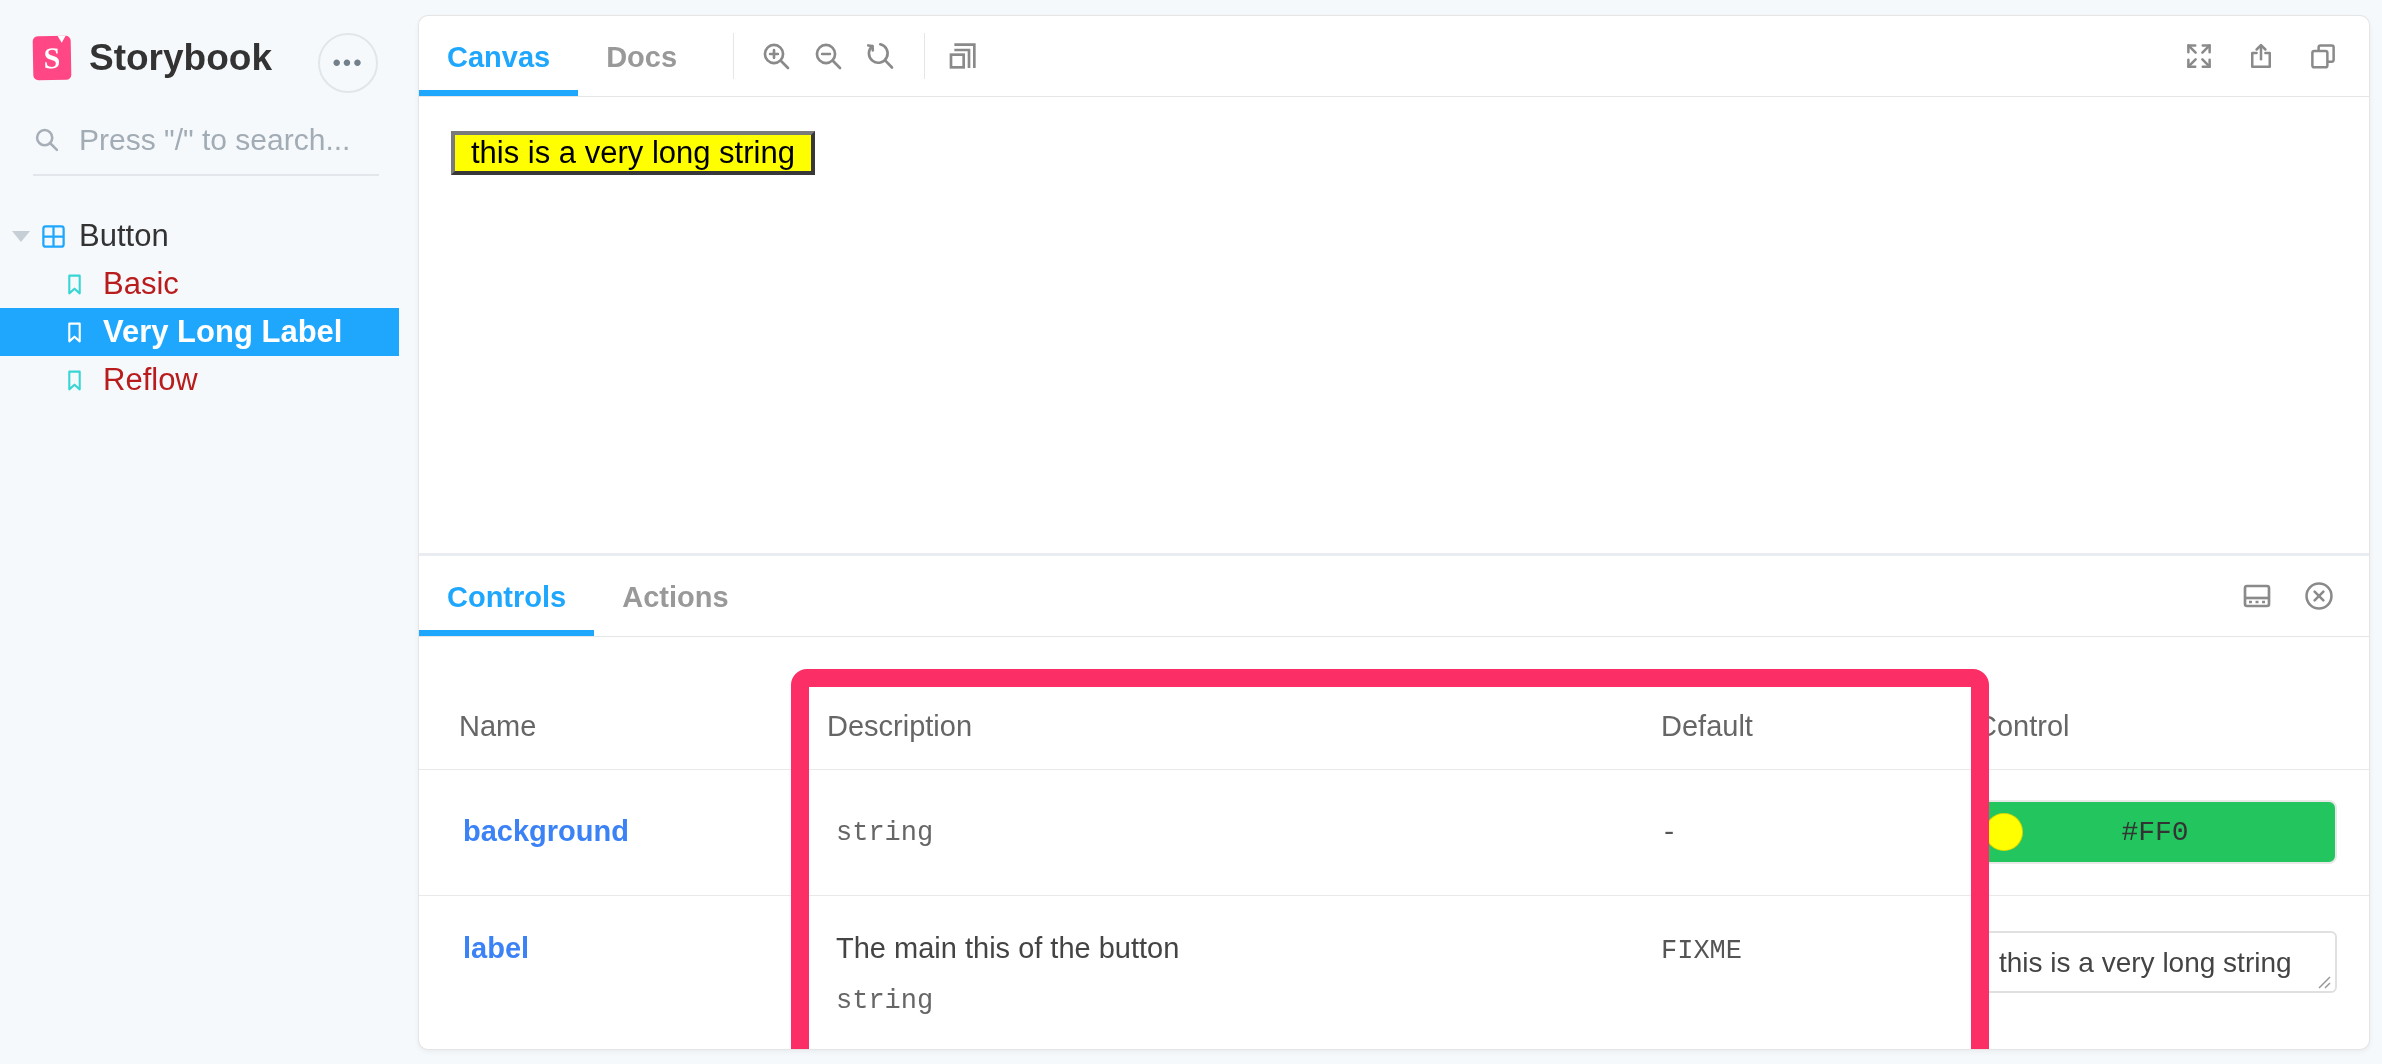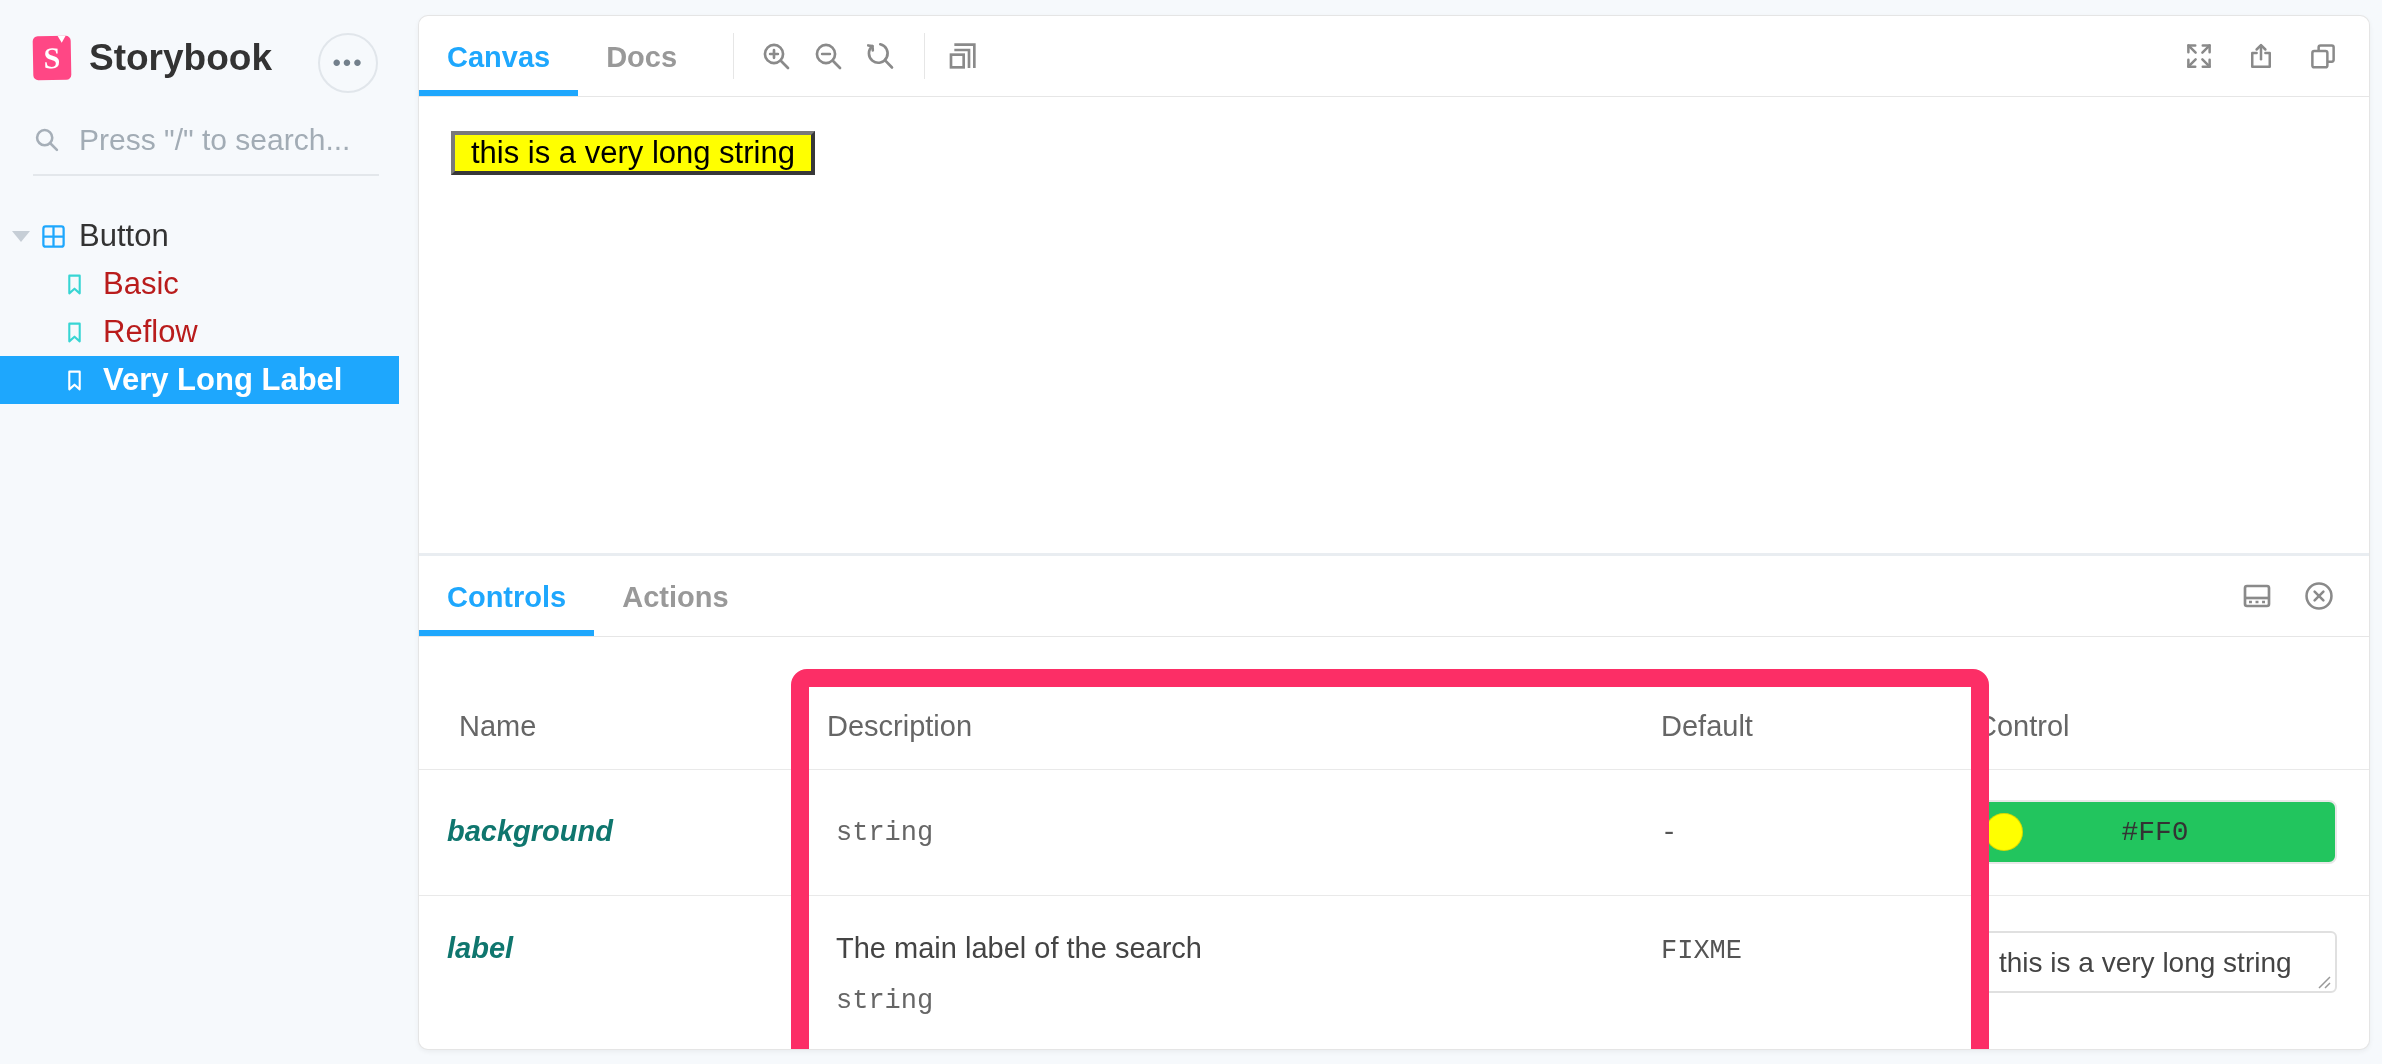--- a/index.html
+++ b/index.html
@@ -54,21 +54,21 @@
         border:4px solid;border-color:#7a7a7a #383838 #383838 #7a7a7a;cursor:pointer;}
   .split{height:3px;background:#E9EDF1;flex:0 0 auto;}
   .panel-bar{height:80px;flex:0 0 auto;border-bottom:1px solid #E6E6E6;display:flex;align-items:center;}
   
   .argtable{position:relative;flex:1 1 auto;}
   .thead{height:132px;position:relative;border-bottom:1px solid #E9E9E9;}
   .th{position:absolute;top:73px;font-size:29px;font-weight:500;color:#666;}
   .row{position:relative;}
   .row1{height:125px;border-bottom:1px solid #E9E9E9;}
   .row2{height:154px;}
-  .cell-name{position:absolute;left:28px;font-size:29px;font-weight:700;color:#0f766e;font-style:italic;}
+  .cell-name{position:absolute;left:44px;font-size:29px;font-weight:700;color:#3b82f6;}
   .mono{font-family:"Liberation Mono",monospace;font-size:27px;color:#666;}
   .cell{position:absolute;}
   .col-desc{left:417px;}
   .col-def{left:1242px;}
   .col-ctl{left:1554px;}
   .desc-text{font-size:29px;color:#444;}
   .color-box{width:360px;height:60px;background:#22c55e;border:2px solid #E8E8E8;border-radius:8px;
         display:flex;align-items:center;position:relative;cursor:pointer;}
   .swatch{width:38px;height:38px;border-radius:50%;background:#FFFF00;margin-left:10px;
         box-shadow:inset 0 0 0 1px rgba(0,0,0,0.15);}
@@ -119,32 +119,32 @@
       <span class="root-label">Button</span>
     </div>
 
     <div class="tree-row story-row">
       <svg width="25" height="25" viewBox="0 0 24 24">
         <path class="ic" d="M7 3.5 H17 V20.5 L12 16 L7 20.5 Z" style="stroke:#37D5D3"></path>
       </svg>
       <span class="story-label">Basic</span>
     </div>
 
+    <div class="tree-row story-row selected">
+      <svg width="25" height="25" viewBox="0 0 24 24">
+        <path class="ic" d="M7 3.5 H17 V20.5 L12 16 L7 20.5 Z" style="stroke:#FFFFFF"></path>
+      </svg>
+      <span class="story-label">Very Long Label</span>
+    </div>
+
     <div class="tree-row story-row">
       <svg width="25" height="25" viewBox="0 0 24 24">
         <path class="ic" d="M7 3.5 H17 V20.5 L12 16 L7 20.5 Z" style="stroke:#37D5D3"></path>
       </svg>
       <span class="story-label">Reflow</span>
-    </div>
-
-    <div class="tree-row story-row selected">
-      <svg width="25" height="25" viewBox="0 0 24 24">
-        <path class="ic" d="M7 3.5 H17 V20.5 L12 16 L7 20.5 Z" style="stroke:#FFFFFF"></path>
-      </svg>
-      <span class="story-label">Very Long Label</span>
     </div>
   </div>
 </div>
 
 <div class="card">
 
   <div class="toolbar">
     <div class="tab active">
       <span>Canvas</span>
     </div>
@@ -251,21 +251,21 @@
       <div class="cell col-ctl" style="top:30px">
         <div class="color-box">
           <span class="swatch"></span>
           <span class="color-value">#FF0</span>
         </div>
       </div>
     </div>
 
     <div class="row row2">
       <span class="cell-name" style="top:36px">label</span>
-      <span class="cell col-desc desc-text" style="top:36px">The main label of the search</span>
+      <span class="cell col-desc desc-text" style="top:36px">The main this of the button</span>
       <span class="cell col-desc mono" style="top:90px">string</span>
       <span class="cell col-def mono" style="top:40px;color:#555">FIXME</span>
       <div class="cell col-ctl ta-wrap" style="top:35px">
         <textarea style="">this is a very long string</textarea>
         <svg class="resize-handle" width="16" height="16" viewBox="0 0 16 16">
           <path d="M3 14 L14 3 M9 14 L14 9" style="stroke:#999;fill:none;stroke-width:1.5"></path>
         </svg>
       </div>
     </div>
   </div>

